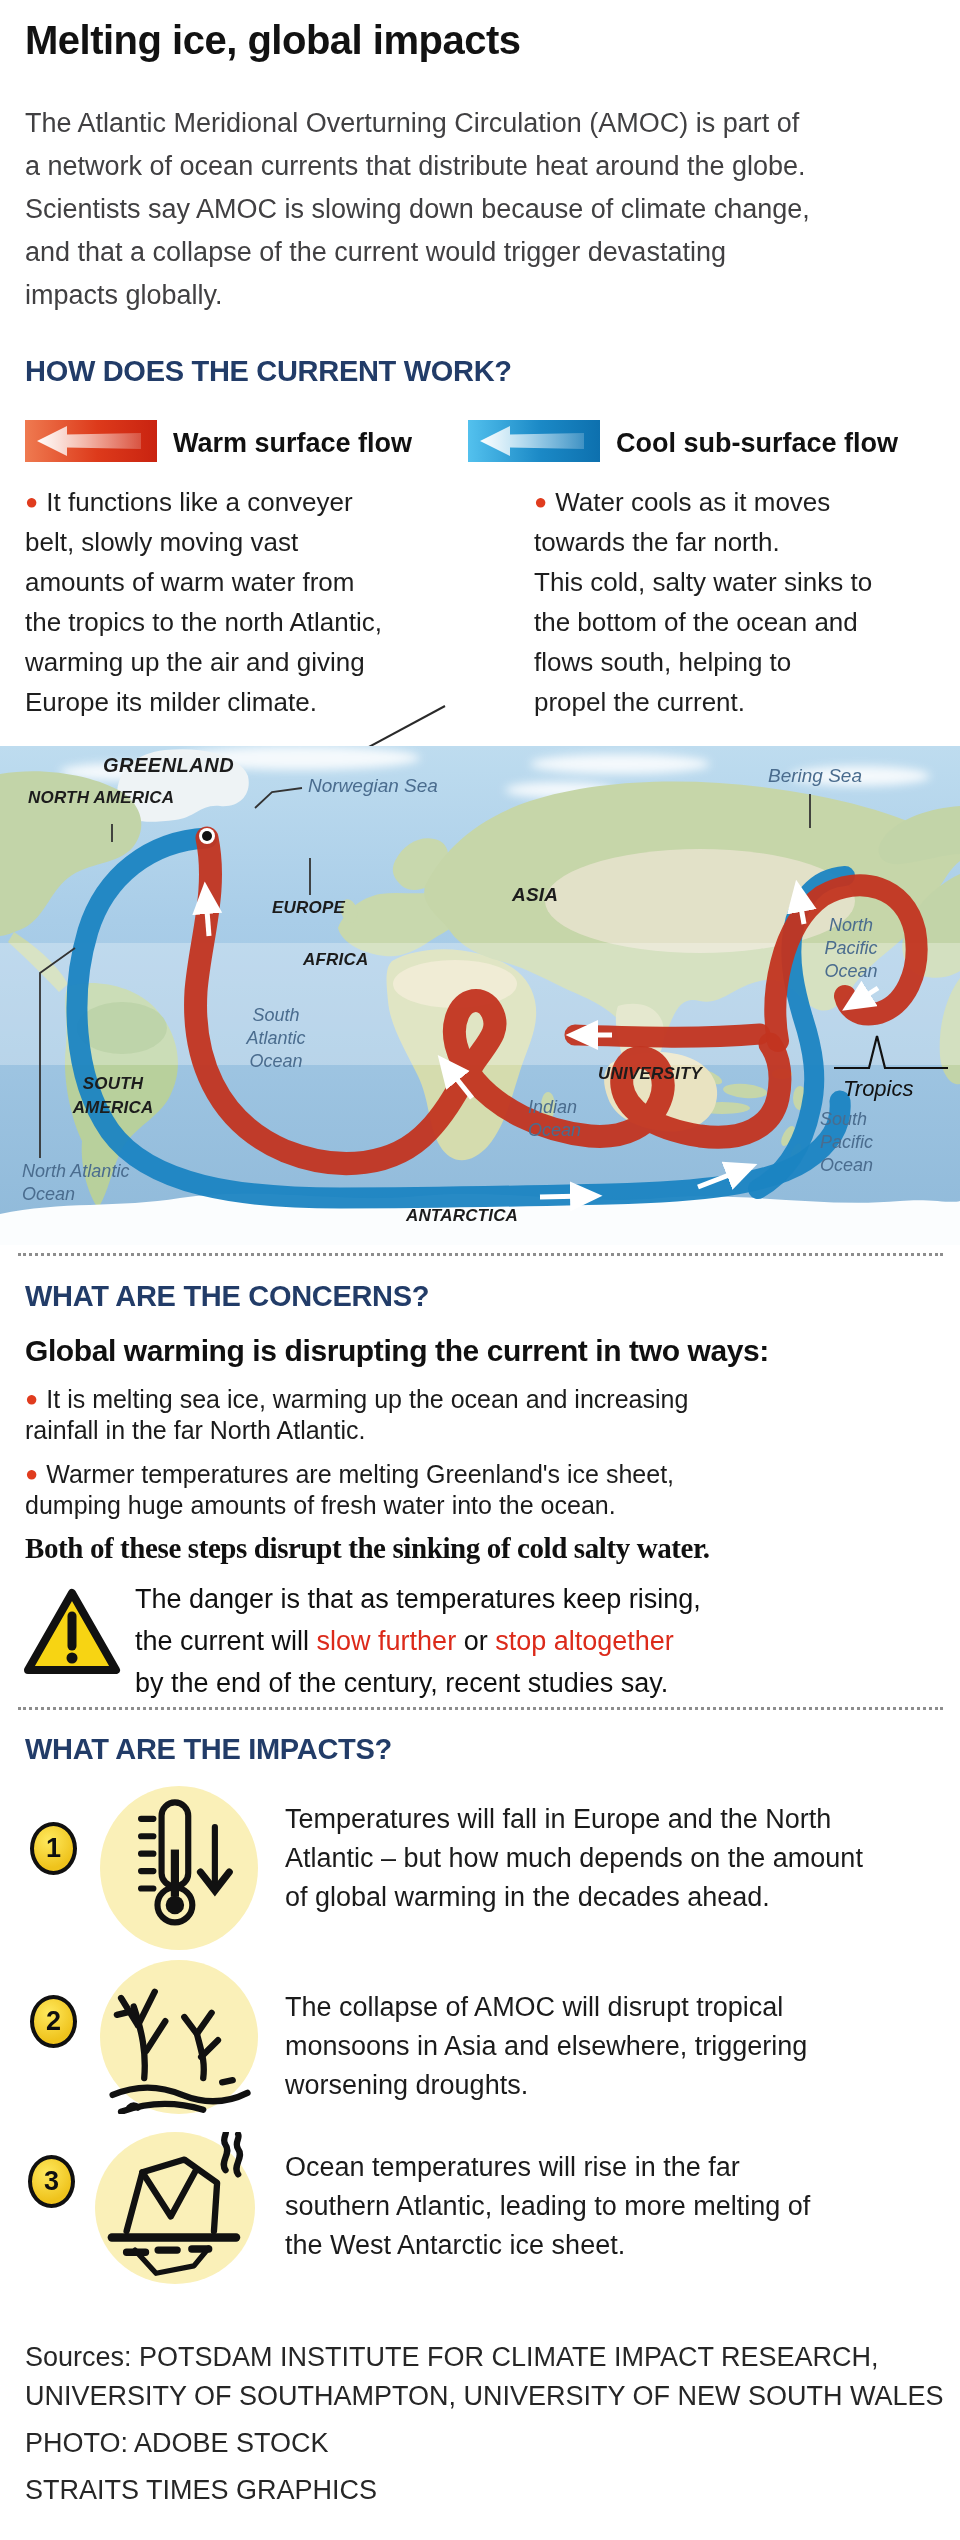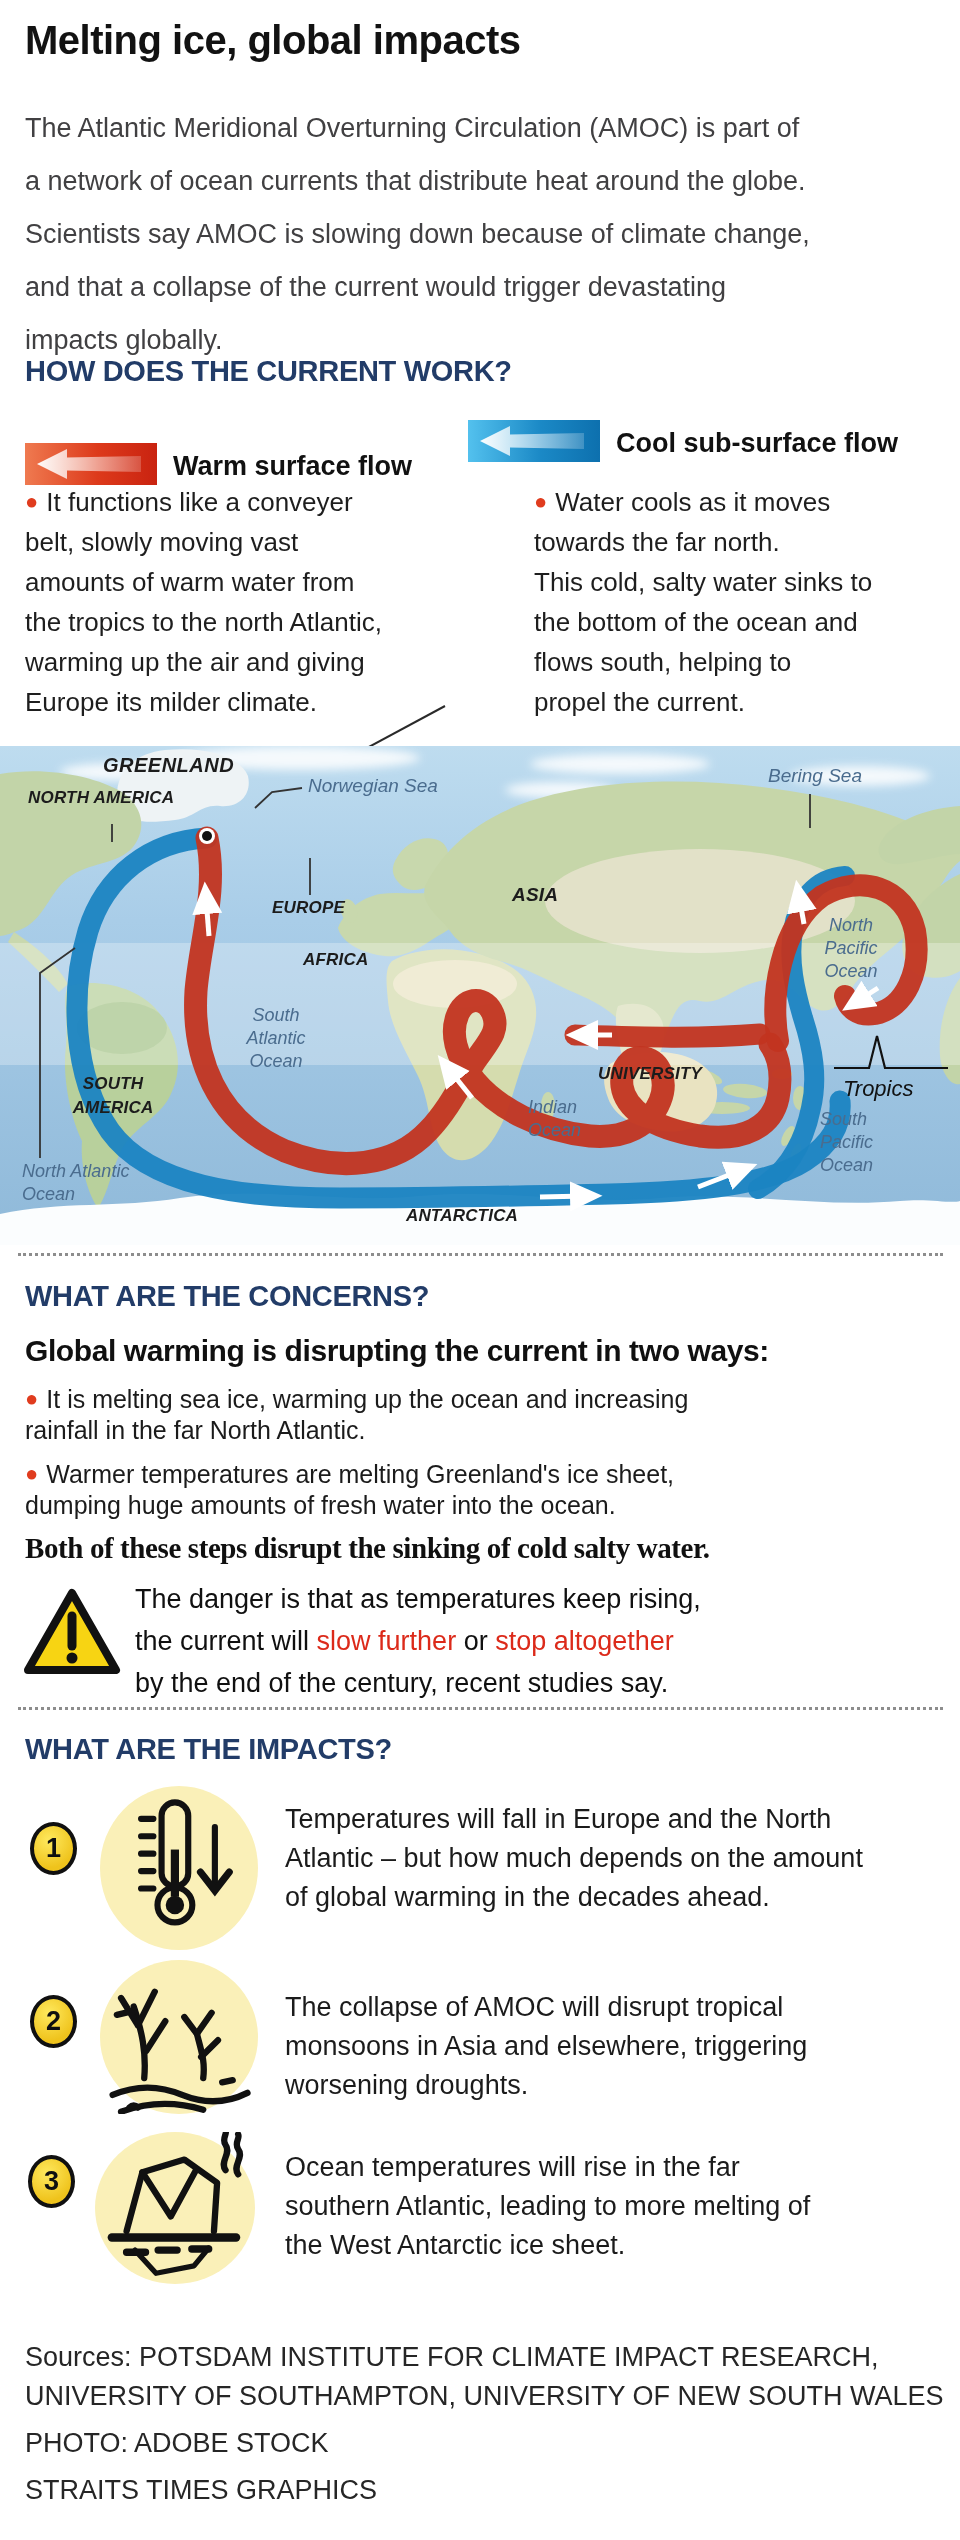--- a/index.html
+++ b/index.html
@@ -1,27 +1,27 @@
 <!DOCTYPE html>
 <html><head>
 <meta charset="utf-8">
 <style>
   html,body{margin:0;padding:0;background:#ffffff;}
   body{width:960px;height:2540px;position:relative;font-family:"Liberation Sans",sans-serif;color:#222;overflow:hidden;}
   .abs{position:absolute;}
   .pre{white-space:pre-line;}
 
   .title{left:25px;top:18px;font-size:40px;font-weight:bold;letter-spacing:-0.5px;color:#121212;}
-  .intro{left:25px;top:102px;width:880px;font-size:27px;line-height:53px;color:#414042;}
+  .intro{left:25px;top:102px;width:880px;font-size:27px;line-height:43px;color:#414042;}
 
   .section-header{font-size:29px;font-weight:bold;color:#223c68;letter-spacing:-0.3px;}
   .how-header{left:25px;top:355px;}
 
   .legend-item{display:flex;align-items:center;gap:16px;}
-  .legend-warm{left:25px;top:420px;margin-top:23px;}
+  .legend-warm{left:25px;top:420px;}
   .legend-cool{left:468px;top:420px;}
   .legend-label{font-size:27px;font-weight:bold;color:#111;}
 
   .col-bullet{font-size:26px;line-height:40px;color:#1e1e1e;}
   .col-left{left:25px;top:482px;width:460px;}
   .col-right{left:534px;top:482px;width:410px;}
   .bullet-dot{color:#e03c1e;font-size:22px;margin-right:8px;vertical-align:2px;}
 
   
   .map-wrap{left:0;top:746px;width:960px;height:499px;font-style:italic;}

